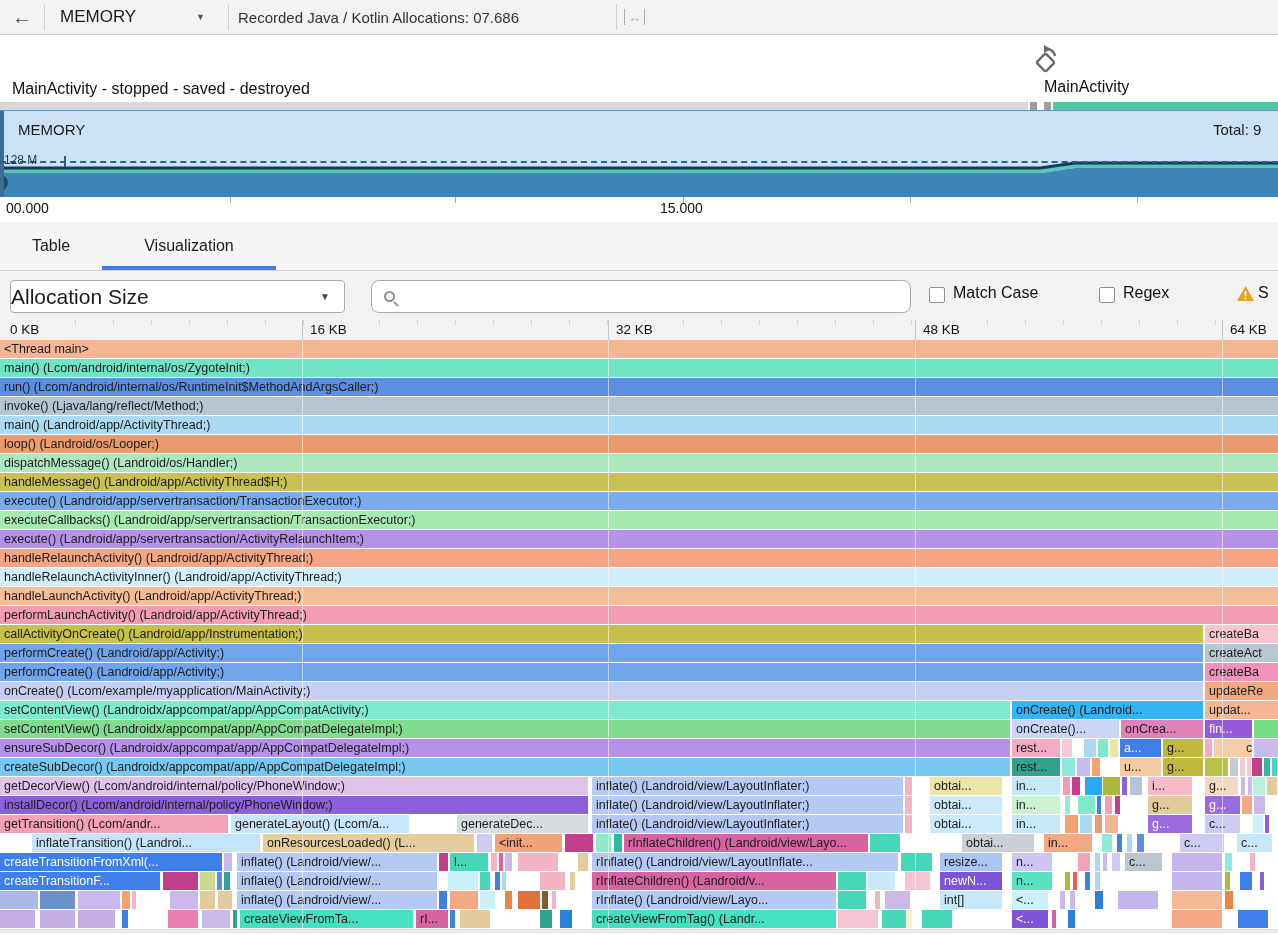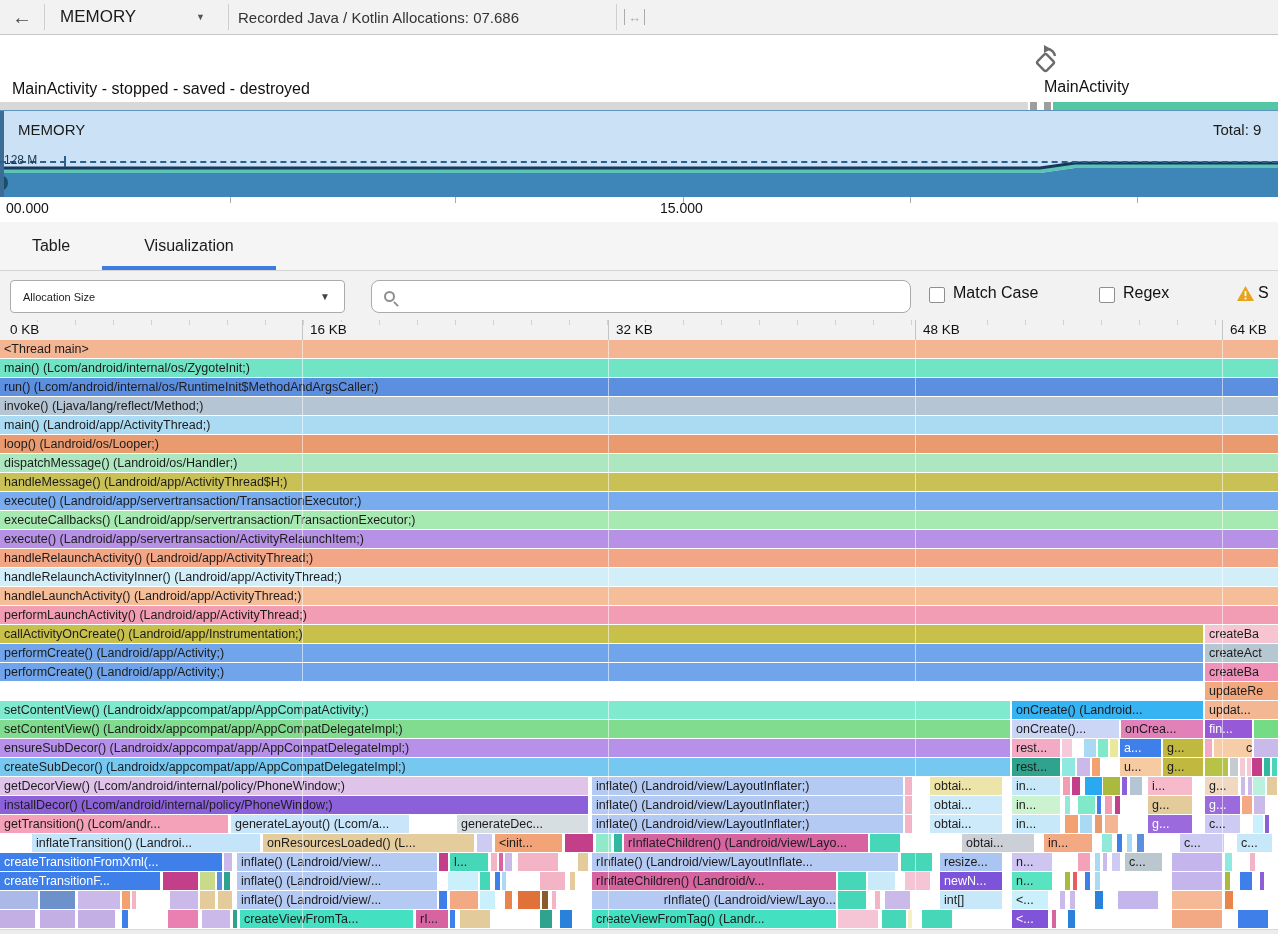--- a/index.html
+++ b/index.html
@@ -51,21 +51,21 @@
     justify-content:center; font-size:16px; color:#1b1b1b; cursor:pointer; }
   #tab-table { left:0; width:102px; }
   #tab-visualization { left:102px; width:174px; }
   #tab-underline { position:absolute; left:102px; top:44px; width:174px; height:4px; }
 
   
   #controls { position:absolute; left:0; top:271px; width:1278px; height:49px; background:#F2F2F2; }
   #filter-dropdown { position:absolute; left:10px; top:9px; width:335px; height:33px;
     background:#fff; border:1px solid #ABABAB; border-radius:4px; display:flex;
     align-items:center; cursor:pointer; }
-  #filter-dropdown .dd-label { margin-left:12px; font-size:11px; }
+  #filter-dropdown .dd-label { margin-left:0; font-size:21px; }
   #filter-dropdown .dd-caret { position:absolute; right:14px; font-size:10px; color:#444; }
   #search-box { position:absolute; left:371px; top:9px; width:540px; height:33px;
     background:#fff; border:1px solid #ABABAB; border-radius:8px; display:flex; align-items:center; }
   .mag { position:relative; margin-left:12px; width:11px; height:11px;
     border:2px solid #8F8F8F; border-radius:50%; }
   .mag::after { content:""; position:absolute; left:9px; top:8px; width:2px; height:6px;
     background:#8F8F8F; transform:rotate(-45deg); }
   #search-input { border:none; outline:none; background:transparent; flex:1;
     font-size:15px; margin:0 10px; font-family:"Liberation Sans",sans-serif; }
   .checkbox { position:absolute; top:16px; width:16px; height:16px; background:#fff;
@@ -246,20 +246,21 @@
       </div>
       <div class="frow" style="top: 304px;">
         <div class="seg" style="left: 0px; width: 1203px; background: rgb(113, 165, 235);">performCreate() (Landroid/app/Activity;)</div>
         <div class="seg" style="left: 1205px; width: 73px; background: rgb(181, 199, 208);">createAct</div>
       </div>
       <div class="frow" style="top: 323px;">
         <div class="seg" style="left: 0px; width: 1203px; background: rgb(113, 165, 235);">performCreate() (Landroid/app/Activity;)</div>
         <div class="seg" style="left: 1205px; width: 73px; background: rgb(239, 147, 186);">createBa</div>
       </div>
       <div class="frow" style="top: 342px;">
+        <div class="seg" style="left: 0px; width: 1203px; background: rgb(197, 207, 243);">onCreate() (Lcom/example/myapplication/MainActivity;)</div>
         <div class="seg" style="left: 1205px; width: 73px; background: rgb(243, 169, 127);">updateRe</div>
       </div>
       <div class="frow" style="top: 361px;">
         <div class="seg" style="left: 0px; width: 1010px; background: rgb(128, 234, 207);">setContentView() (Landroidx/appcompat/app/AppCompatActivity;)</div>
         <div class="seg" style="left: 1012px; width: 191px; background: rgb(54, 179, 243);">onCreate() (Landroid...</div>
         <div class="seg" style="left: 1205px; width: 73px; background: rgb(243, 183, 148);">updat...</div>
       </div>
       <div class="frow" style="top: 380px;">
         <div class="seg" style="left: 0px; width: 1010px; background: rgb(129, 220, 143);">setContentView() (Landroidx/appcompat/app/AppCompatDelegateImpl;)</div>
         <div class="seg" style="left: 1012px; width: 107px; background: rgb(203, 213, 246);">onCreate()...</div>
@@ -431,21 +432,21 @@
         <div class="seg" style="left: 200px; width: 15px; background: rgb(228, 203, 156);"></div>
         <div class="seg" style="left: 218px; width: 14px; background: rgb(228, 203, 156);"></div>
         <div class="seg" style="left: 237px; width: 200px; background: rgb(181, 202, 243);">inflate() (Landroid/view/...</div>
         <div class="seg" style="left: 439px; width: 8px; background: rgb(63, 127, 233);"></div>
         <div class="seg" style="left: 450px; width: 28px; background: rgb(243, 169, 132);"></div>
         <div class="seg" style="left: 480px; width: 15px; background: rgb(202, 241, 251);"></div>
         <div class="seg" style="left: 505px; width: 7px; background: rgb(233, 132, 75);"></div>
         <div class="seg" style="left: 518px; width: 22px; background: rgb(224, 113, 57);"></div>
         <div class="seg" style="left: 542px; width: 6px; background: rgb(140, 91, 44);"></div>
         <div class="seg" style="left: 552px; width: 4px; background: rgb(243, 181, 197);"></div>
-        <div class="seg" style="left: 592px; width: 244px; background: rgb(181, 202, 243); text-align: right;">rInflate() (Landroid/view/Layo...</div>
+        <div class="seg" style="left: 592px; width: 244px; background: rgb(181, 202, 243);">rInflate() (Landroid/view/Layo...</div>
         <div class="seg" style="left: 838px; width: 28px; background: rgb(70, 215, 185);"></div>
         <div class="seg" style="left: 875px; width: 5px; background: rgb(243, 181, 197);"></div>
         <div class="seg" style="left: 885px; width: 25px; background: rgb(202, 185, 233);"></div>
         <div class="seg" style="left: 940px; width: 62px; background: rgb(199, 232, 249);">int[]</div>
         <div class="seg" style="left: 1012px; width: 36px; background: rgb(202, 241, 251);">&lt;...</div>
         <div class="seg" style="left: 1060px; width: 5px; background: rgb(202, 185, 233);"></div>
         <div class="seg" style="left: 1070px; width: 5px; background: rgb(202, 185, 233);"></div>
         <div class="seg" style="left: 1095px; width: 8px; background: rgb(42, 129, 217);"></div>
         <div class="seg" style="left: 1118px; width: 40px; background: rgb(196, 181, 237);"></div>
         <div class="seg" style="left: 1172px; width: 50px; background: rgb(246, 185, 149);"></div>

